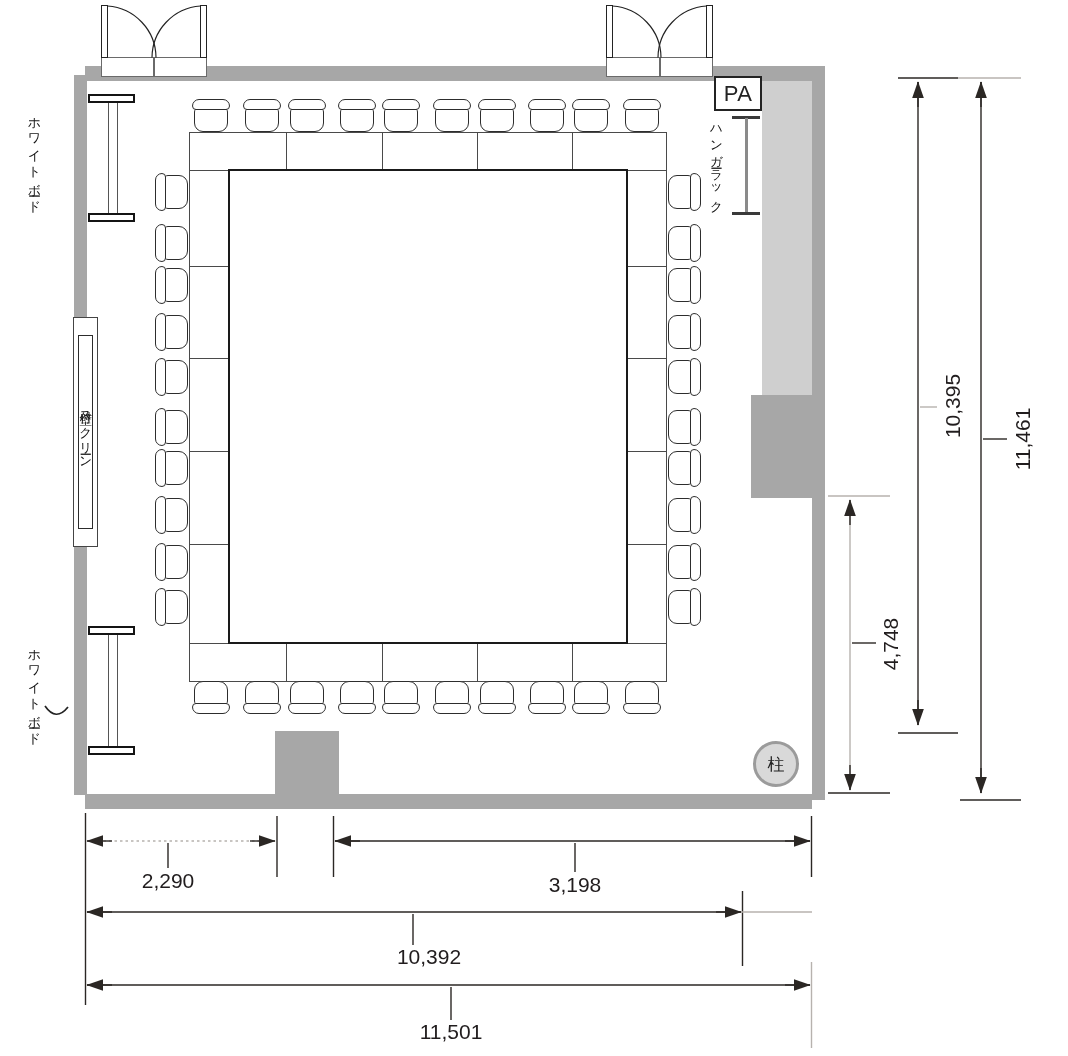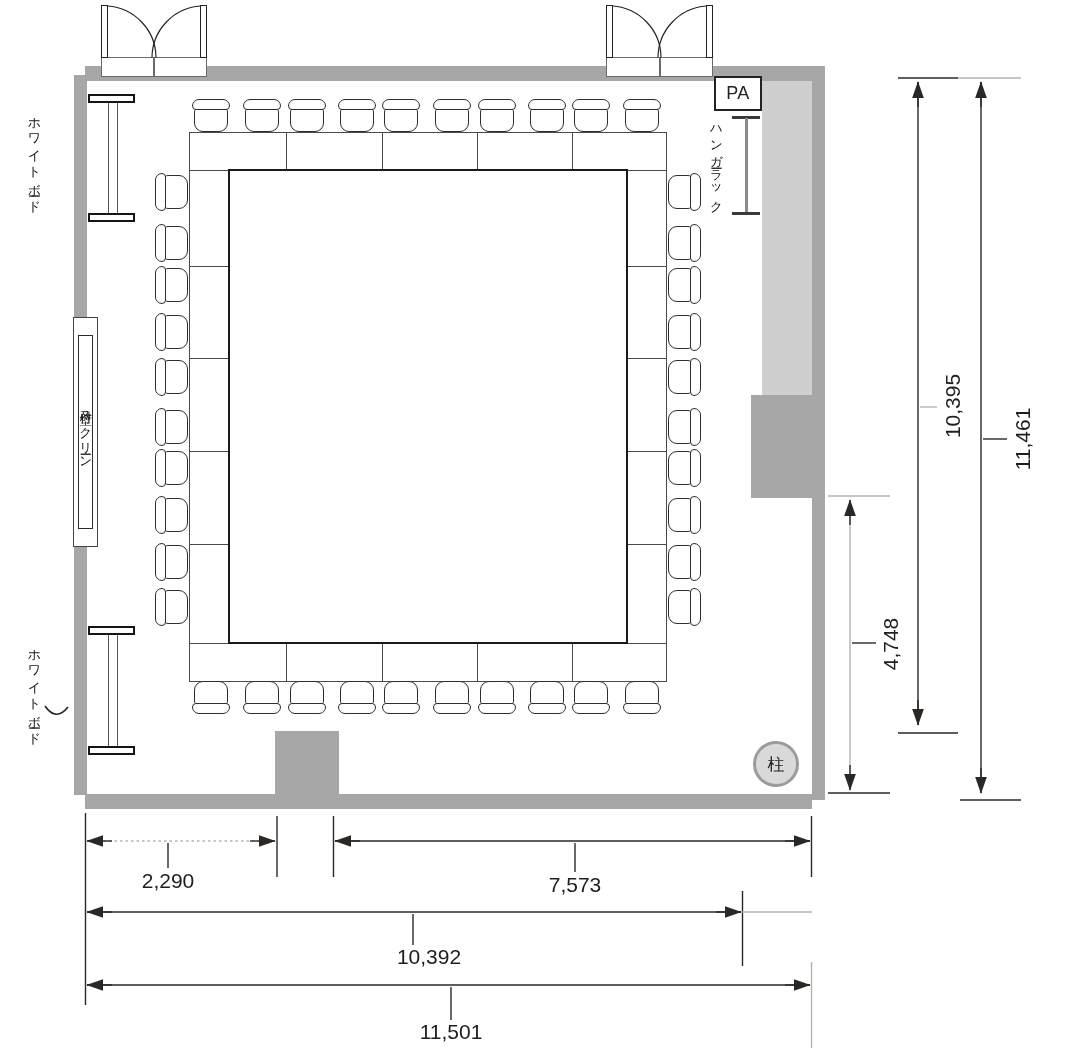--- a/index.html
+++ b/index.html
@@ -37,21 +37,21 @@
   .c-right .s{top:2px;bottom:2px;right:8px;left:0;border-radius:9px 5px 5px 9px;}
   
   .rackcap{background:#3a3a3a;}
   .rackbar{background:#8a8a8a;}
   
   .pillar{border-radius:50%;background:#d9d9d9;border:3px solid #9b9b9b;
           display:flex;align-items:center;justify-content:center;
           font-size:17px;color:#222;}
   
   .pabox{background:#fff;border:2px solid #232323;display:flex;align-items:center;justify-content:center;
-         font-size:18px;color:#232323;letter-spacing:.5px;}
+         font-size:22px;color:#232323;letter-spacing:.5px;}
   
   .vtext{position:absolute;writing-mode:vertical-rl;font-size:13px;color:#141414;
          letter-spacing:1.5px;line-height:1;white-space:nowrap;}
   
   .dimlab{position:absolute;background:#fff;padding:0 3px;font-size:21px;color:#211d1e;
           white-space:nowrap;line-height:1.08;transform:translate(-50%,-50%);z-index:60;}
   .dimlab.rot{transform:translate(-50%,-50%) rotate(-90deg);}
   svg.overlay{position:absolute;left:0;top:0;z-index:50;pointer-events:none;}
   .dl{stroke:#2b2724;stroke-width:1.4;fill:none;}
   .dg{stroke:#b7b2ae;stroke-width:1.4;fill:none;}
@@ -354,20 +354,20 @@
     <path class="dl" d="M168 843 V868"></path>
     <path class="dl" d="M575 843 V872"></path>
     <path class="dl" d="M413 914 V945"></path>
     <path class="dl" d="M451 987 V1020"></path>
     <path class="dg" d="M920 407 H937"></path>
     <path class="dl" d="M983 439 H1007"></path>
     <path class="dl" d="M852 643 H876"></path>
   </svg>
 
   <div class="dimlab" style="left:168px;top:881px;">2,290</div>
-  <div class="dimlab" style="left:575px;top:885px;">7,573</div>
+  <div class="dimlab" style="left:575px;top:885px;">3,198</div>
   <div class="dimlab" style="left:429px;top:957px;">10,392</div>
   <div class="dimlab" style="left:451px;top:1032px;">11,501</div>
   <div class="dimlab rot" style="left:953px;top:406px;">10,395</div>
   <div class="dimlab rot" style="left:1023px;top:439px;">11,461</div>
   <div class="dimlab rot" style="left:891px;top:644px;">4,748</div>
 
 </div>
 
 </body></html>

